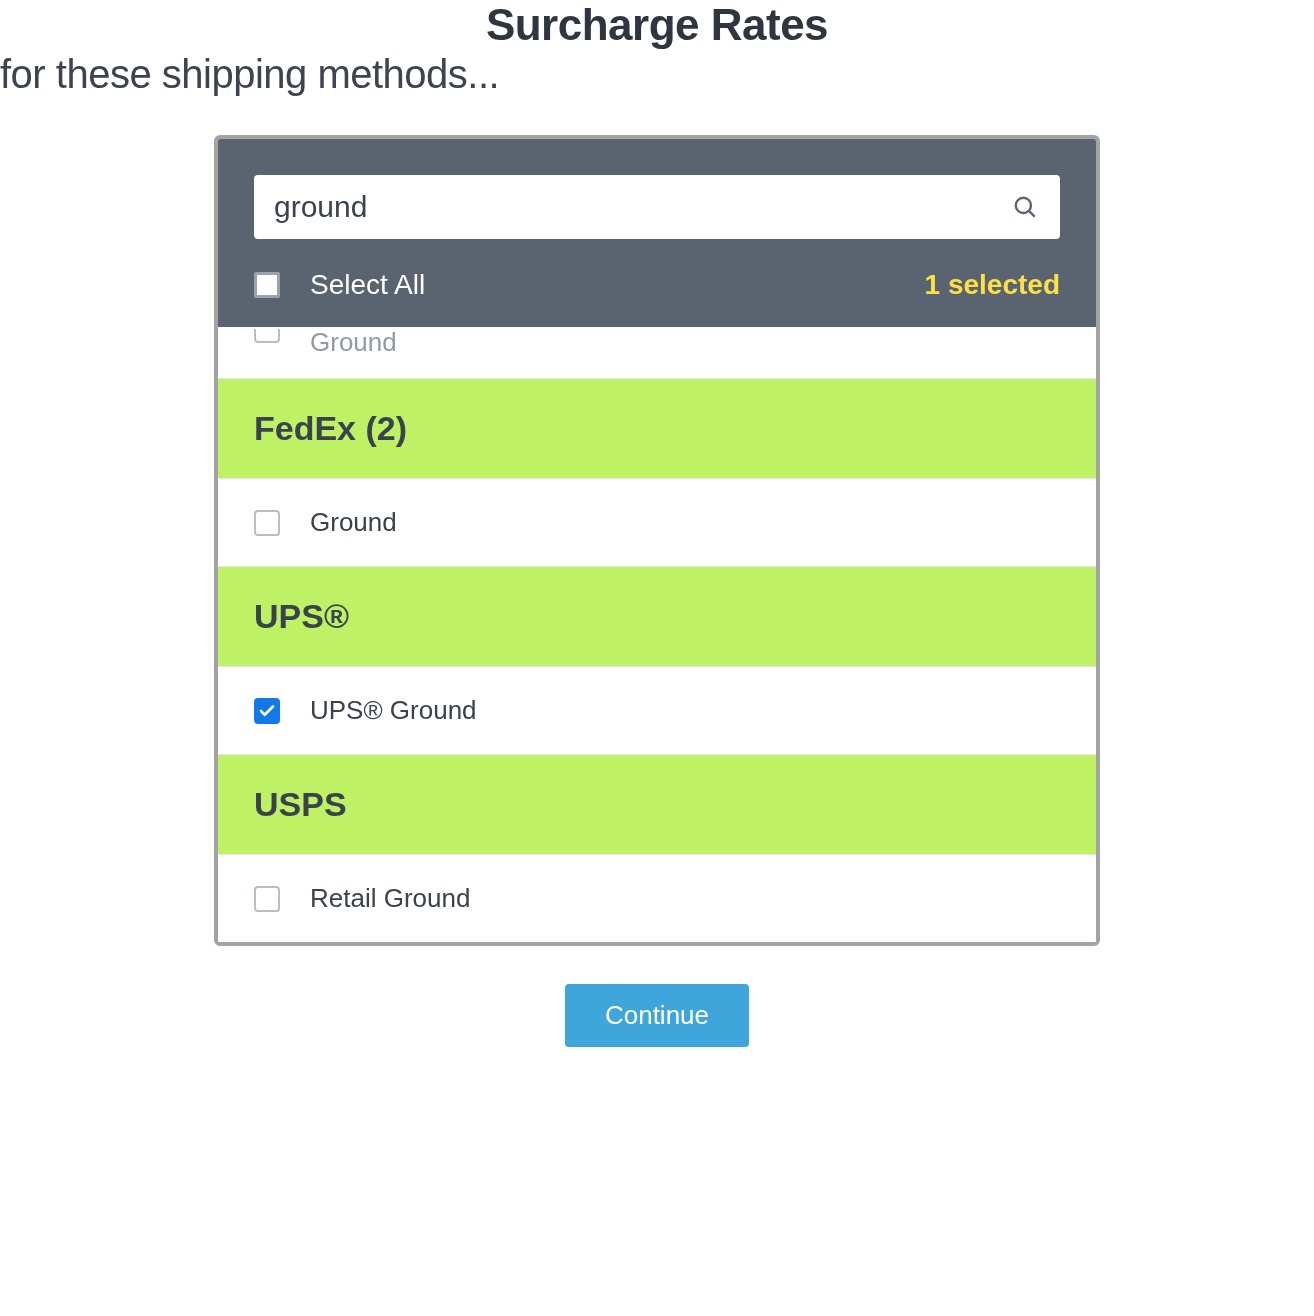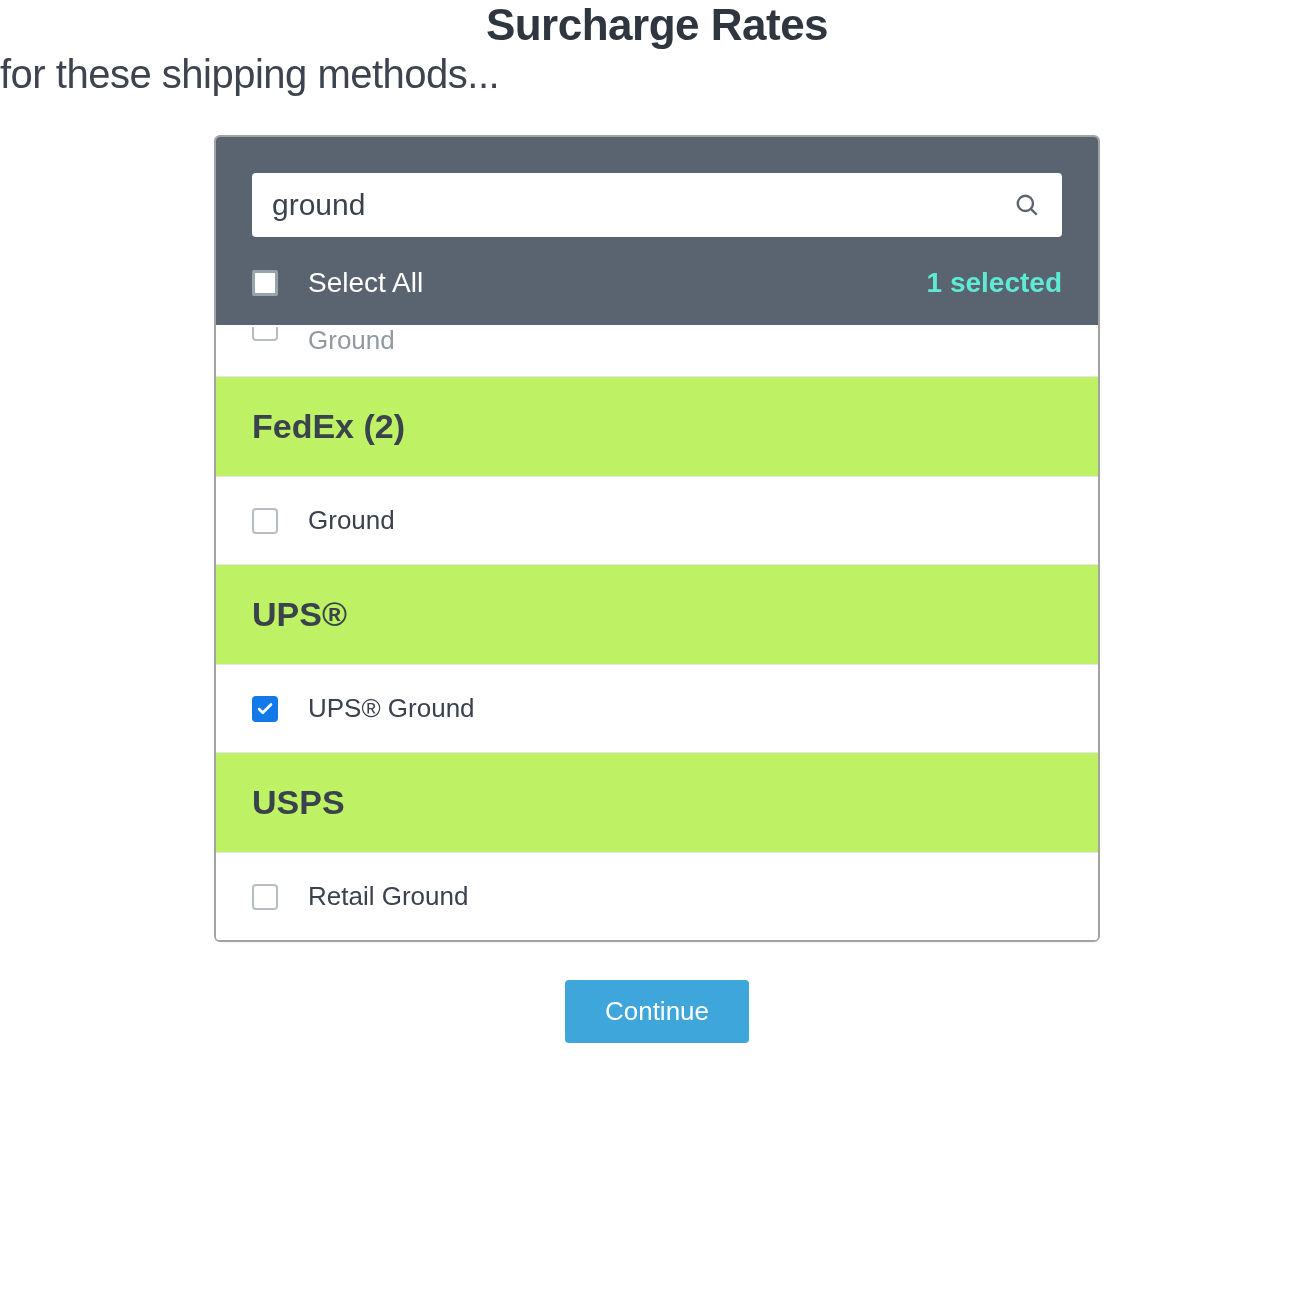--- a/index.html
+++ b/index.html
@@ -23,21 +23,21 @@
     .subtitle {
       font-size: 40px;
       font-weight: 400;
       color: #3d4450;
       margin-top: 2px;
       letter-spacing: -0.5px;
     }
     .panel {
       width: 886px;
       margin: 38px auto 0 auto;
-      border: 2px solid #a3a3a3;
+      border: 4px solid #a3a3a3;
       border-radius: 6px;
       overflow: hidden;
       box-shadow: 0 1px 2px rgba(0,0,0,0.04);
     }
     .panel-header {
       background: #5a6370;
     }
     .search-wrap {
       padding: 36px 36px 0 36px;
     }
@@ -85,21 +85,21 @@
     .sa-label {
       font-size: 28px;
       font-weight: 400;
       margin-left: 30px;
       color: #ffffff;
     }
     .sa-count {
       margin-left: auto;
       font-size: 28px;
       font-weight: 700;
-      color: #5eead4;
+      color: #fde047;
     }
     .list {
       background: #ffffff;
     }
     .group-header {
       background: #bef264;
       padding: 30px 36px;
       font-size: 34px;
       font-weight: 700;
       color: #3a424d;

